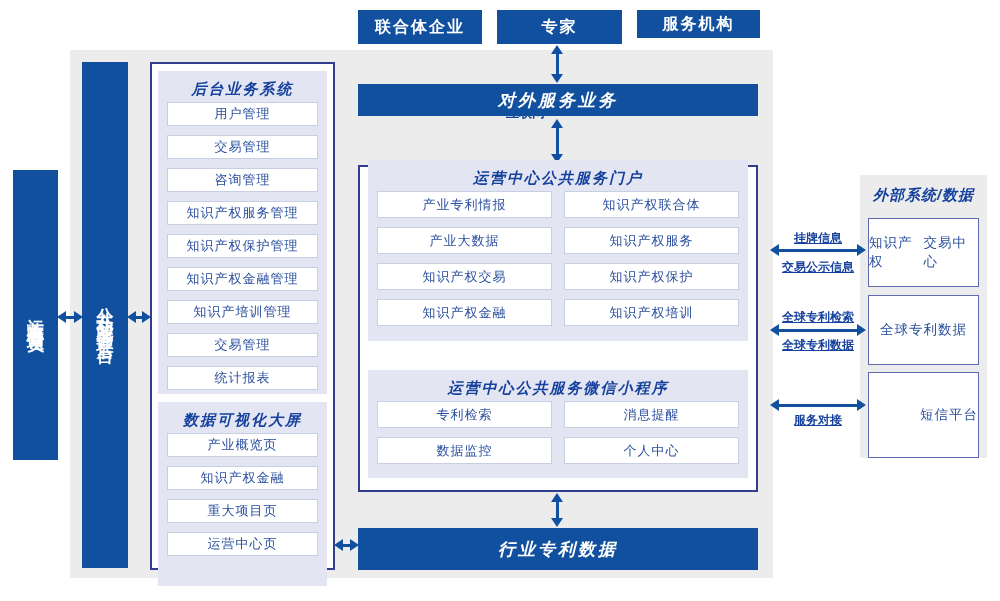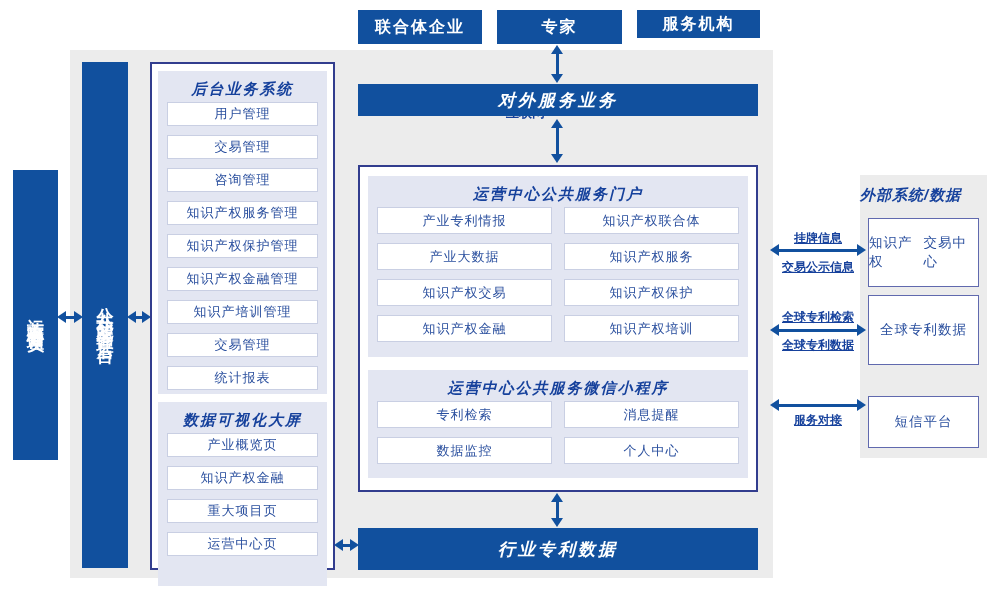--- a/index.html
+++ b/index.html
@@ -34,21 +34,21 @@
                  text-align:center;letter-spacing:2px;height:26px;line-height:26px;flex:0 0 auto;}
   .items-col{display:flex;flex-direction:column;gap:9px;}
   .grid2{display:grid;grid-template-columns:1fr 1fr;gap:9px 12px;}
   .item{background:#fff;border:1px solid var(--itemborder);color:var(--itemtext);
         font-size:13px;display:flex;align-items:center;justify-content:center;height:24px;letter-spacing:1px;}
   .grid2 .item{height:27px;}
 
   .net-label{color:var(--navy);font-weight:bold;font-size:13px;text-align:right;}
   .link-label{color:var(--navy);font-weight:bold;font-size:12px;text-align:center;text-decoration:underline;}
 
-  .rpanel-title{color:var(--navy);font-weight:bold;font-style:italic;font-size:15px;text-align:left;letter-spacing:1px;}
+  .rpanel-title{color:var(--navy);font-weight:bold;font-style:italic;font-size:15px;text-align:center;letter-spacing:1px;}
   .rbox{background:#fff;border:1px solid var(--rboxborder);color:var(--itemtext);font-size:13.5px;
         display:flex;flex-direction:row;align-items:center;justify-content:center;line-height:1.4;letter-spacing:1px;}
 
   
   .harrow{position:absolute;height:12px;}
   .harrow .shaft{position:absolute;left:7px;right:7px;top:4.5px;height:3px;background:var(--blue);}
   .harrow .hl{position:absolute;left:0;top:0;width:0;height:0;
               border-top:6px solid transparent;border-bottom:6px solid transparent;border-right:9px solid var(--blue);}
   .harrow .hr{position:absolute;right:0;top:0;width:0;height:0;
               border-top:6px solid transparent;border-bottom:6px solid transparent;border-left:9px solid var(--blue);}
@@ -128,21 +128,21 @@
   </div>
 
   <div class="harrow" style="left:334px;top:539px;width:25px;">
     <span class="hl"></span>
       <span class="shaft"></span>
       <span class="hr"></span>
   </div>
 
   <div class="abs container-outline" style="left:358px;top:165px;width:400px;height:327px;"></div>
 
-  <div class="abs section" style="left:368px;top:176px;width:380px;height:181px;">
+  <div class="abs section" style="left:368px;top:160px;width:380px;height:181px;">
     <div class="section-title">运营中心公共服务门户</div>
     <div class="grid2">
       <div class="item">产业专利情报</div>
       <div class="item">知识产权联合体</div>
       <div class="item">产业大数据</div>
       <div class="item">知识产权服务</div>
       <div class="item">知识产权交易</div>
       <div class="item">知识产权保护</div>
       <div class="item">知识产权金融</div>
       <div class="item">知识产权培训</div>
@@ -171,21 +171,21 @@
   <div class="abs rpanel-title" style="left:860px;top:186px;width:127px;">外部系统/数据</div>
 
   <div class="abs rbox" style="left:868px;top:218px;width:111px;height:69px;">
     <span>知识产权</span>
     <span>交易中心</span>
   </div>
   <div class="abs rbox" style="left:868px;top:295px;width:111px;height:70px;">
     <span>全球专利</span>
     <span>数据</span>
   </div>
-  <div class="abs rbox" style="left:868px;top:396px;width:111px;height:52px;">
+  <div class="abs rbox" style="left:868px;top:372px;width:111px;height:86px;justify-content:flex-end;">
     <span>短信平台</span>
   </div>
 
   <div class="abs link-label" style="left:760px;top:230px;width:116px;">挂牌信息</div>
   <div class="harrow" style="left:770px;top:244px;width:96px;">
     <span class="hl"></span>
       <span class="shaft"></span>
       <span class="hr"></span>
   </div>
   <div class="abs link-label" style="left:760px;top:259px;width:116px;">交易公示信息</div>

